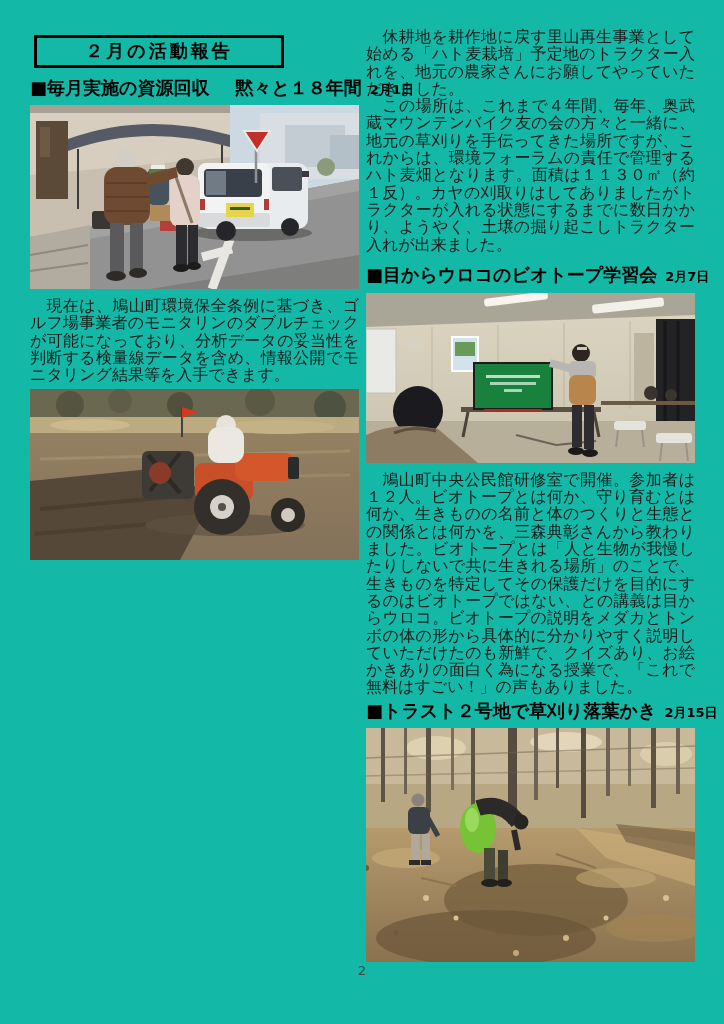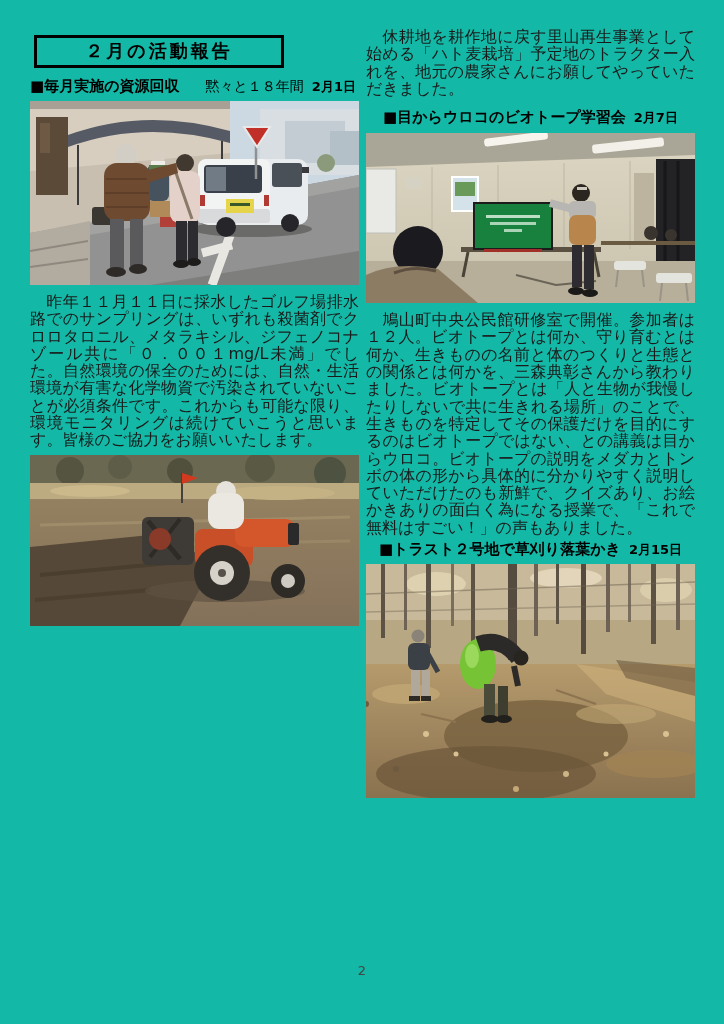--- a/index.html
+++ b/index.html
@@ -13,22 +13,22 @@
   .col-left  { left:30px;  top:33px; }
   .col-right { left:366px; top:28px; }
 
   .title-box {
     box-sizing:border-box; width:250px; margin:2px 0 8px 4px;
     border:3px solid #000; text-align:center;
     font-size:18px; font-weight:bold; letter-spacing:3px;
     padding:1px 0 2px 0; color:#000;
   }
   .sec-head { margin:0 0 5px 0; white-space:nowrap; color:#000; }
-  .sec-head .main { font-size:15px; font-weight:bold; }
-  .sec-head .sub  { font-size:14px; font-weight:normal; margin-left:6px;padding-left:20px; }
+  .sec-head .main { font-size:18px; font-weight:bold; }
+  .sec-head .sub  { font-size:18px; font-weight:bold; margin-left:6px;padding-left:20px; }
   .sec-head .date { font-size:13px; font-weight:bold; margin-left:8px; }
 
   .photo { display:block; margin:0 0 8px 0; }
   .photo svg { display:block; }
 
   .para {
     font-size:16px; line-height:17.3px;
     text-align:justify; word-break:break-all;
     margin:0; color:#1a1a1a;
   }
@@ -116,21 +116,21 @@
         <line x1="75" y1="92" x2="119" y2="92" stroke="#5e3e28" stroke-width="2"></line>
         <line x1="76" y1="106" x2="118" y2="106" stroke="#5e3e28" stroke-width="2"></line>
         <polygon points="114,70 146,62 148,72 118,82" fill="#6e4a30"></polygon>
         <rect x="80" y="118" width="14" height="50" fill="#5a5a5c"></rect>
         <rect x="100" y="118" width="13" height="47" fill="#5a5a5c"></rect>
         <ellipse cx="86" cy="171" rx="10" ry="5" fill="#2e2a28"></ellipse>
         <ellipse cx="108" cy="168" rx="9" ry="5" fill="#2e2a28"></ellipse>
       </svg>
     </div>
 
-    <p class="para">　昨年１１月１１日に採水したゴルフ場排水路でのサンプリングは、いずれも殺菌剤でクロロタロニル、メタラキシル、ジフェノコナゾール共に「０．００１mg/L未満」でした。自然環境の保全のためには、自然・生活環境が有害な化学物資で汚染されていないことが必須条件です。これからも可能な限り、環境モニタリングは続けていこうと思います。皆様のご協力をお願いいたします。</p>
+    <p class="para">　現在は、鳩山町環境保全条例に基づき、ゴルフ場事業者のモニタリンのダブルチェックが可能になっており、分析データの妥当性を判断する検量線データを含め、情報公開でモニタリング結果等を入手できます。</p>
 
 
     <div class="photo mt6">
       <svg width="329" height="171" viewBox="0 0 329 171">
         <defs>
           <linearGradient id="fieldGrad" x1="0" y1="0" x2="0" y2="1">
             <stop offset="0" stop-color="#998663"></stop>
               <stop offset="1" stop-color="#84715a"></stop>
           </linearGradient>
         </defs>
@@ -167,20 +167,21 @@
         <circle cx="192" cy="118" r="4" fill="#55504a"></circle>
         <circle cx="258" cy="126" r="17" fill="#2e2b27"></circle>
         <circle cx="258" cy="126" r="7" fill="#cfcbc3"></circle>
       </svg>
     </div>
   </div>
 
   <div class="col col-right">
 
     <p class="para">　休耕地を耕作地に戻す里山再生事業として始める「ハト麦栽培」予定地のトラクター入れを、地元の農家さんにお願してやっていただきました。</p>
+    <p class="para">　この場所は、これまで４年間、毎年、奥武蔵マウンテンバイク友の会の方々と一緒に、地元の草刈りを手伝ってきた場所ですが、これからは、環境フォーラムの責任で管理するハト麦畑となります。面積は１１３０㎡（約１反）。カヤの刈取りはしてありましたがトラクターが入れる状態にするまでに数日かかり、ようやく、土壌の掘り起こしトラクター入れが出来ました。</p>
 
     <div class="sec-head mt10">
       <span class="main">■目からウロコのビオトープ学習会</span><span class="date">2月7日</span>
     </div>
 
     <div class="photo mt6">
       <svg width="329" height="170" viewBox="0 0 329 170">
         <defs>
           <linearGradient id="wallGrad" x1="0" y1="0" x2="0" y2="1">
             <stop offset="0" stop-color="#ddd6c2"></stop>

